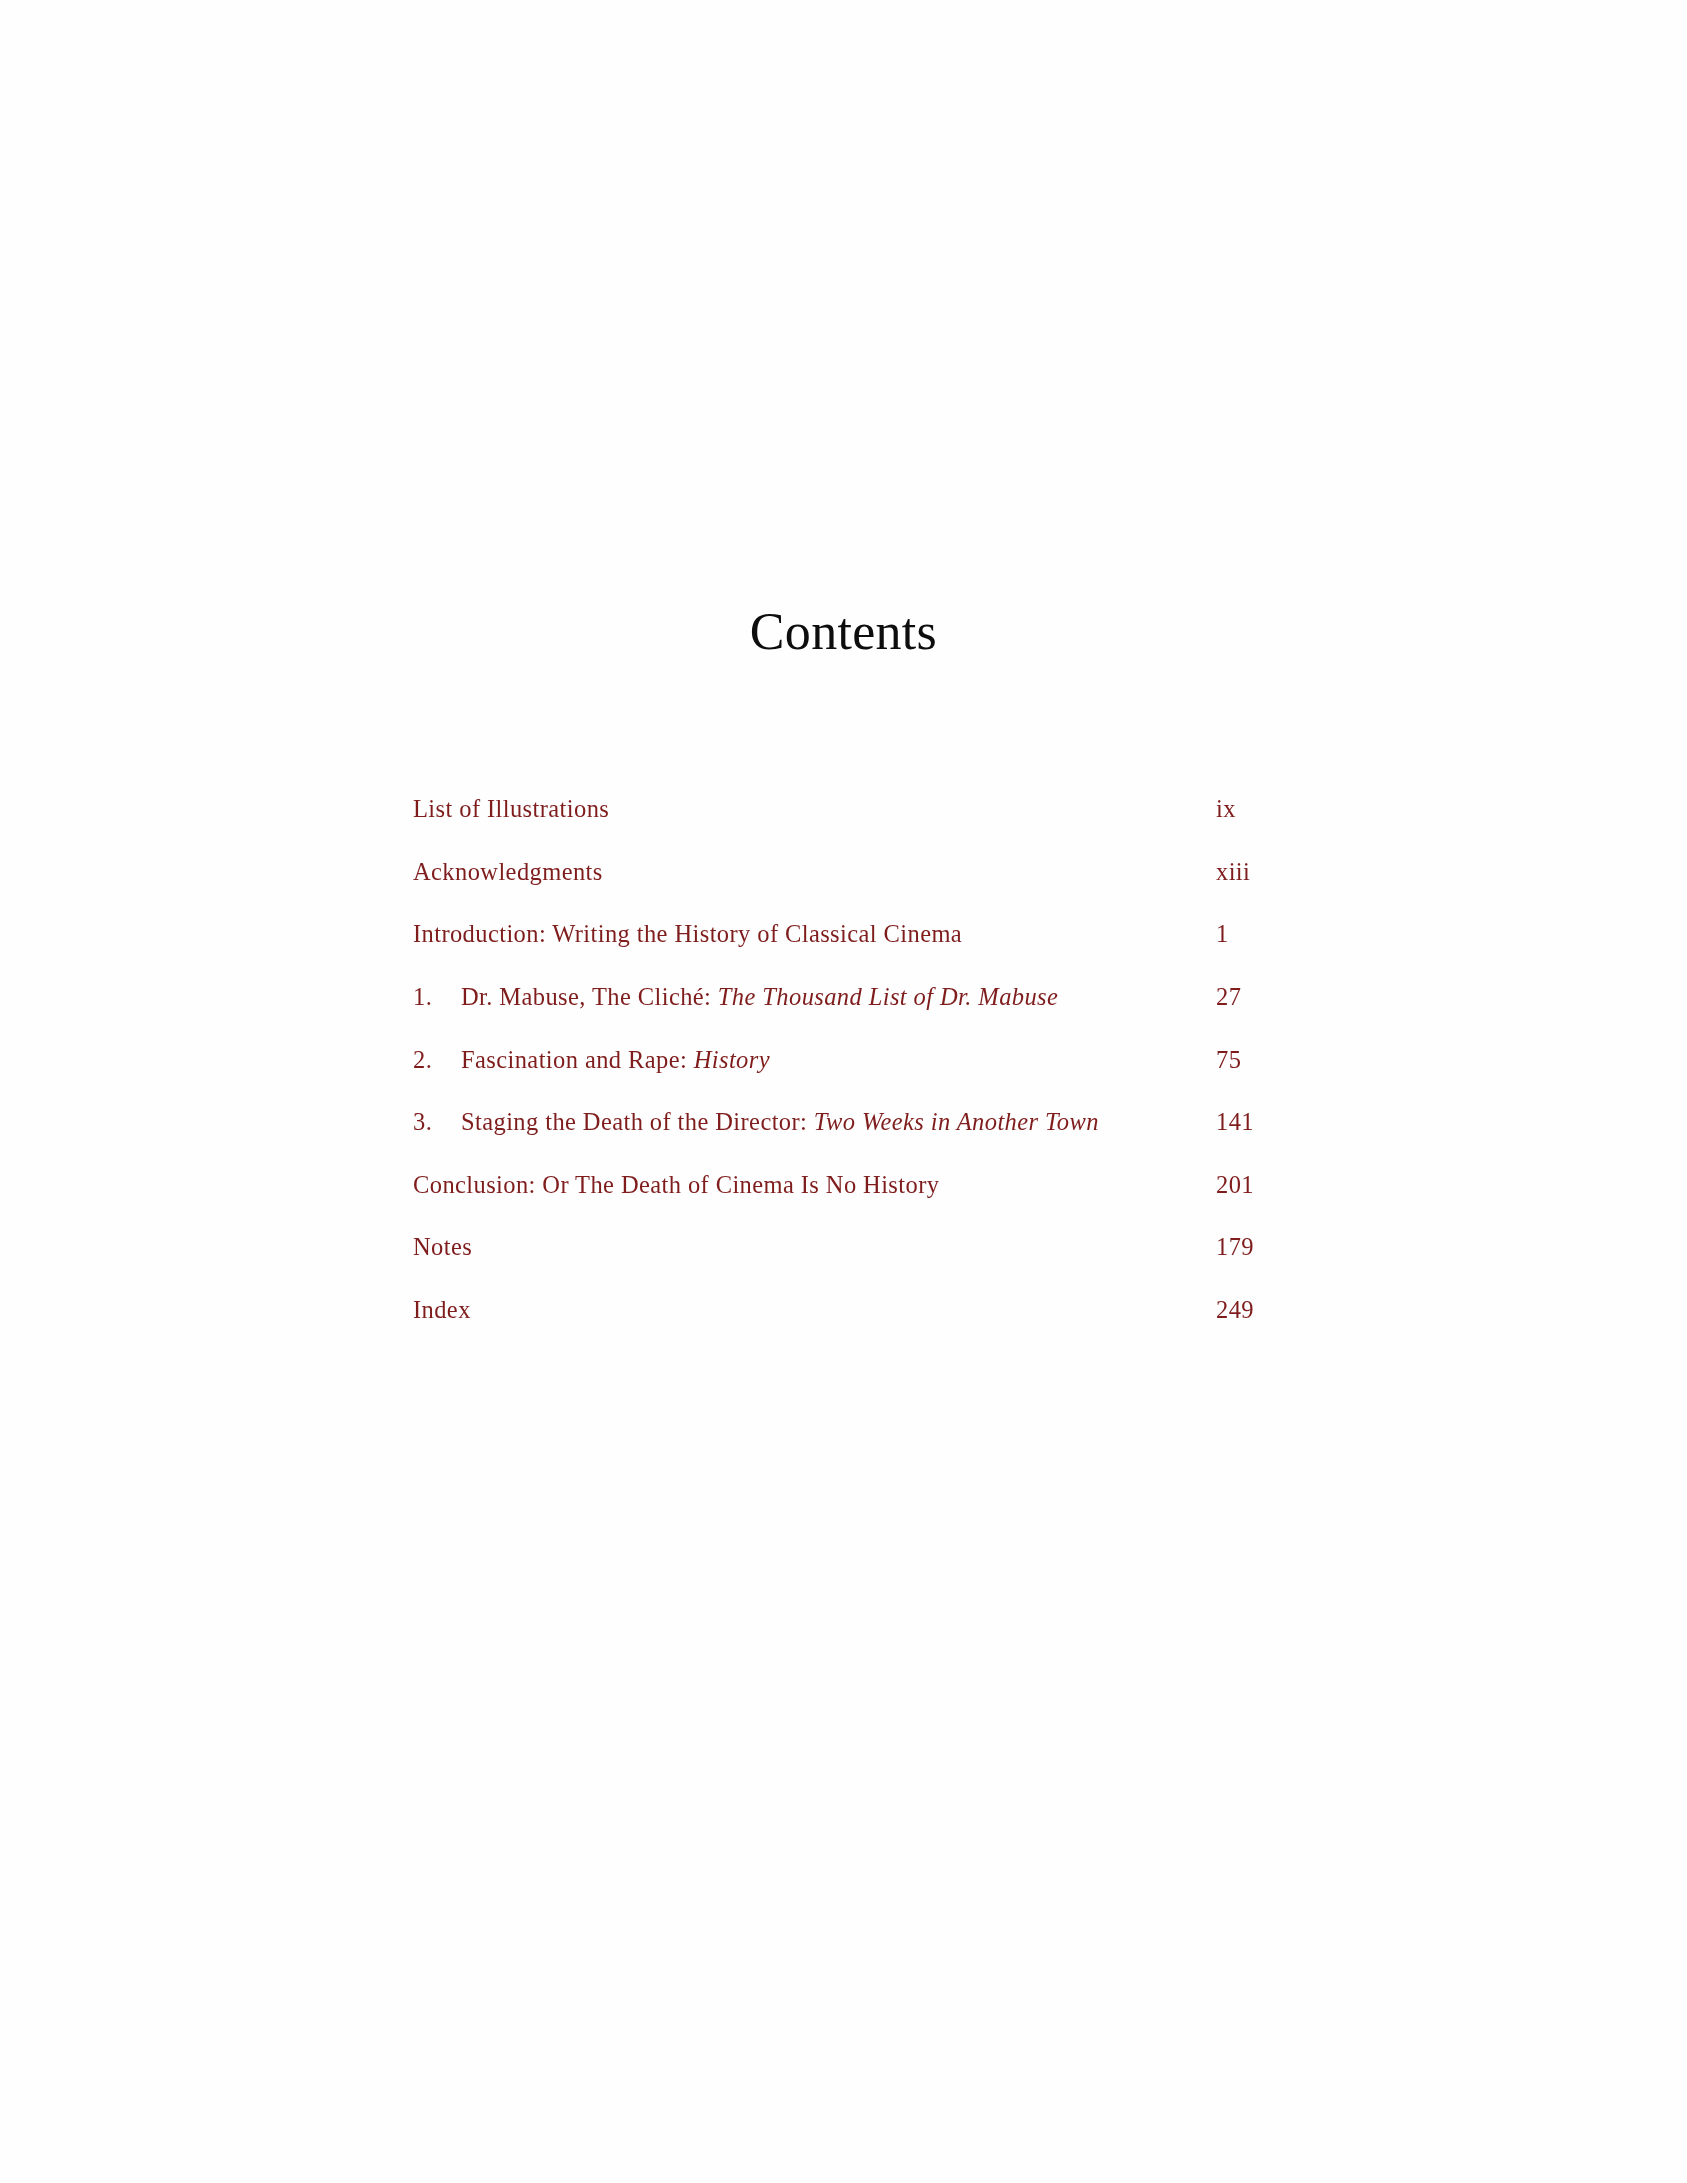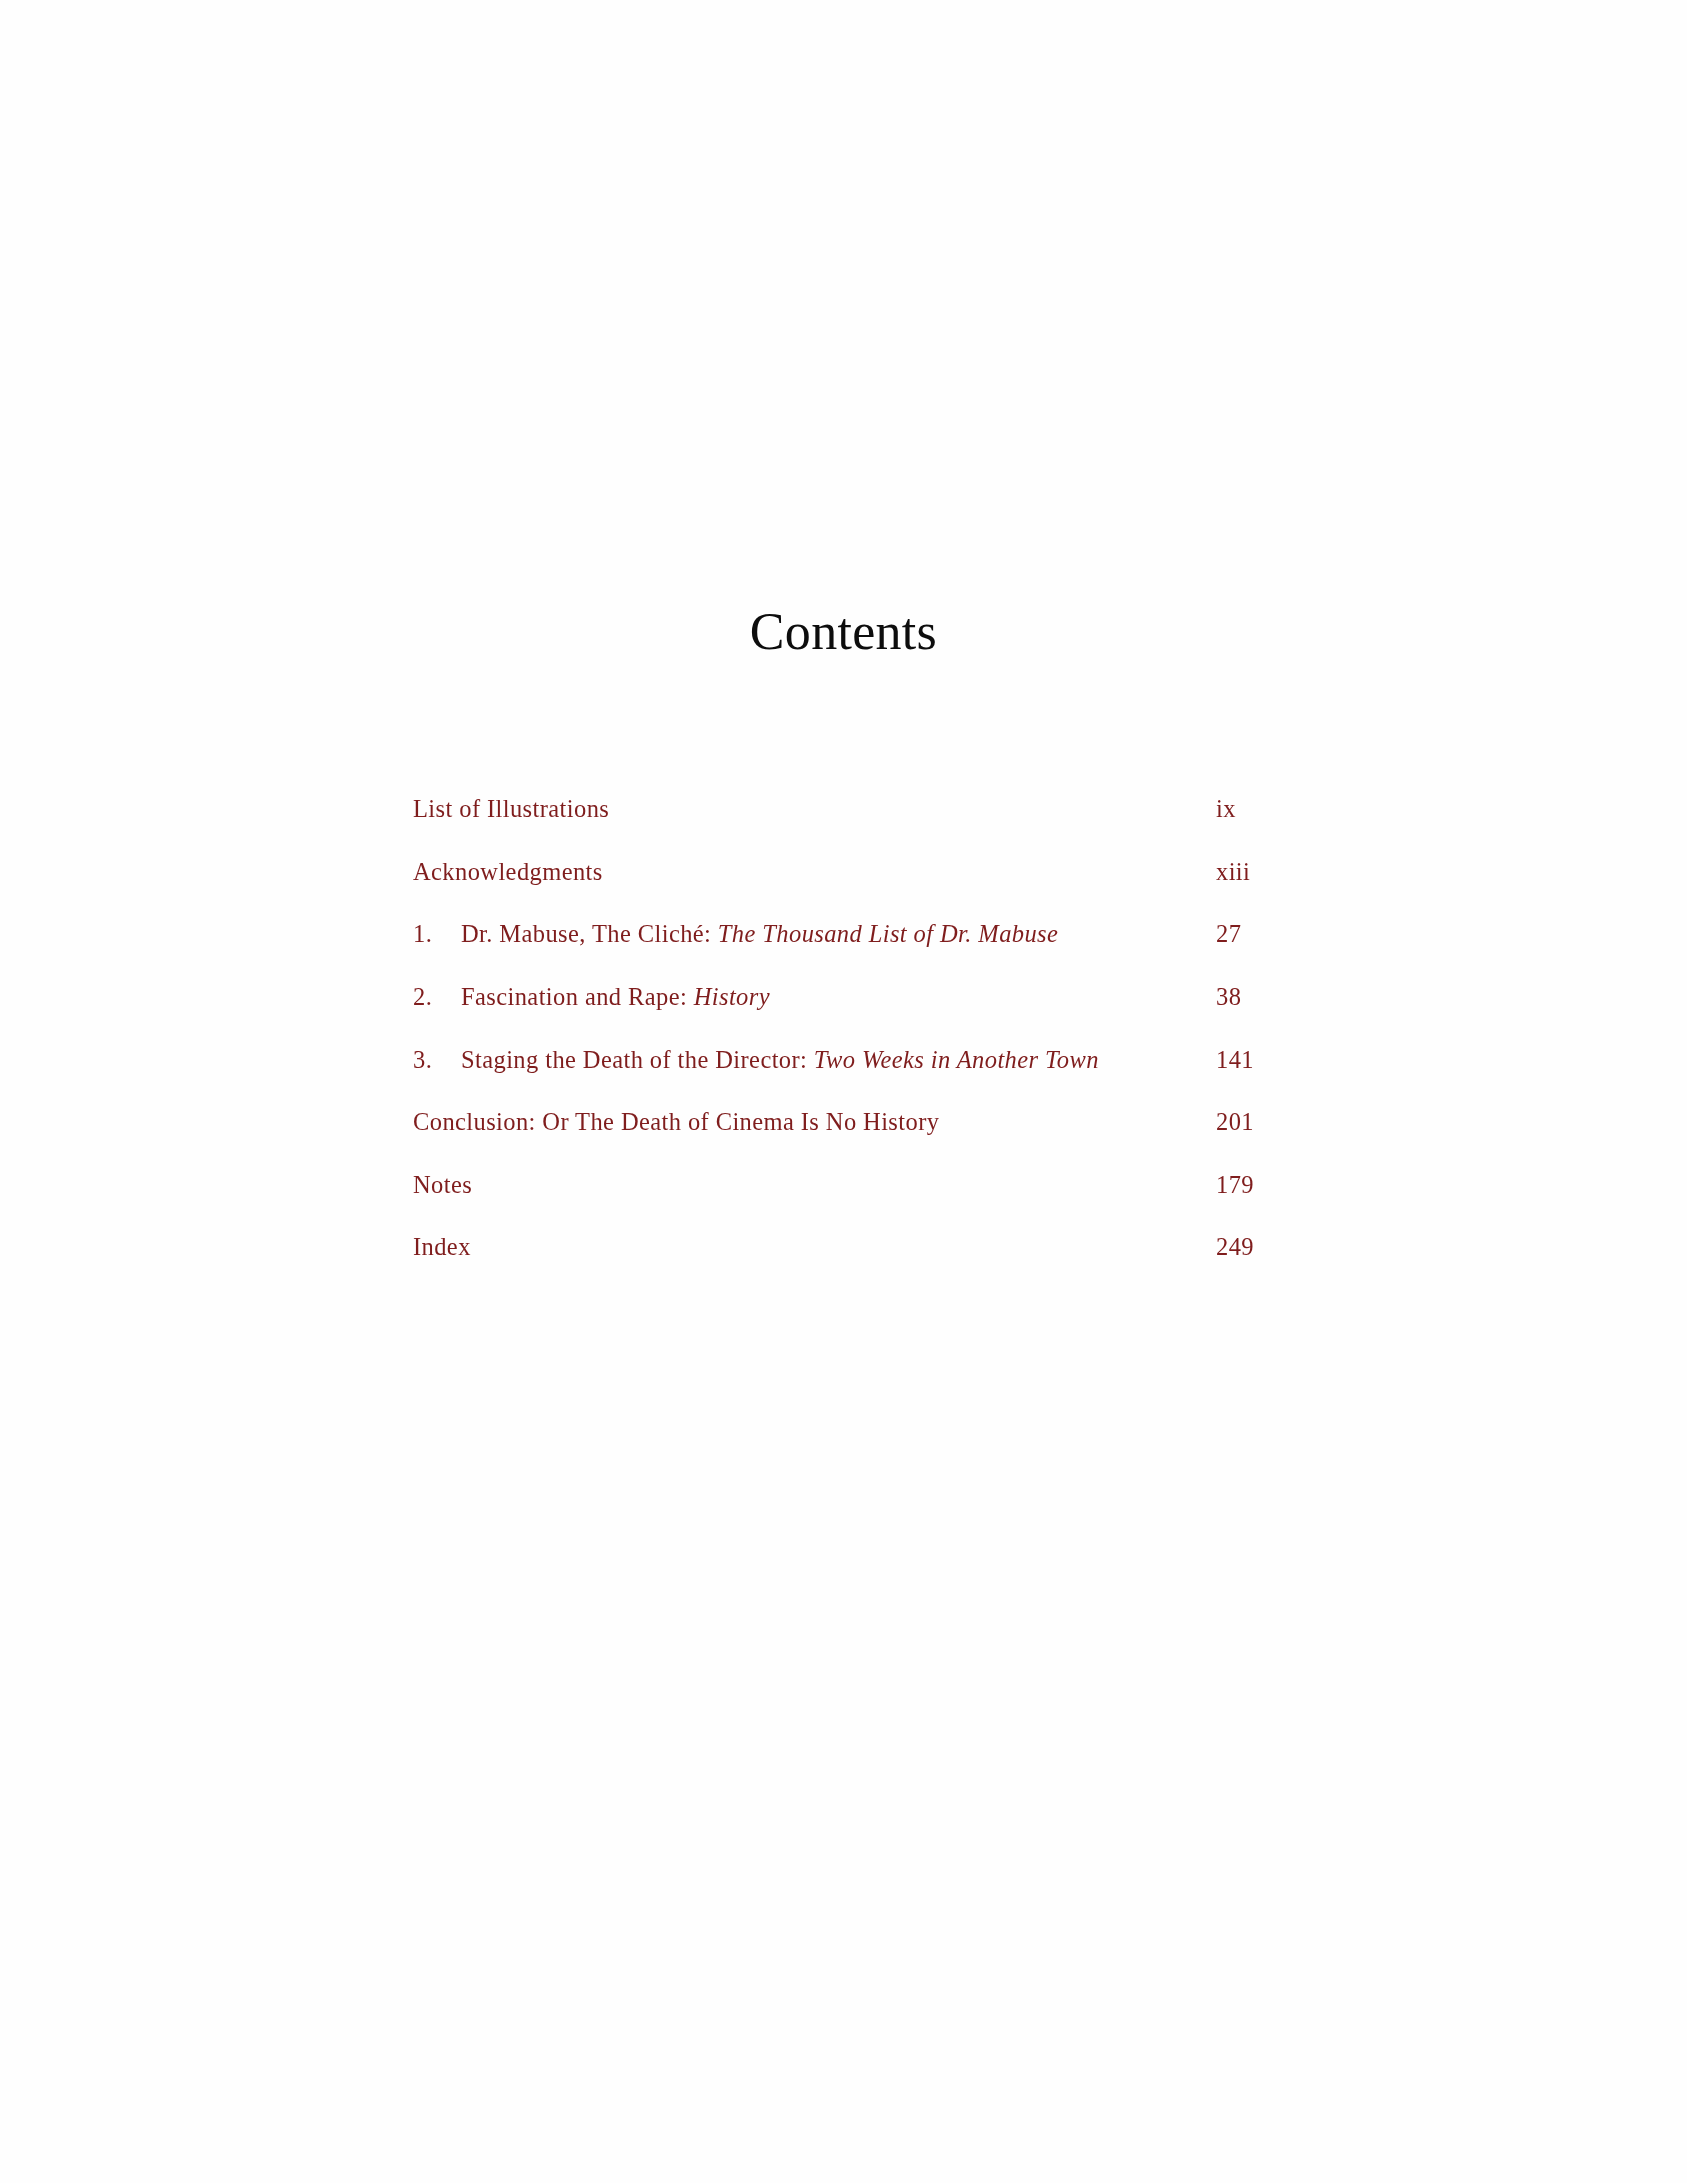--- a/index.html
+++ b/index.html
@@ -84,31 +84,36 @@
       <span class="toc-label"><span>List of Illustrations</span><span class="ital"></span></span>
       <span class="toc-page">ix</span>
     </div>
 
     <div class="toc-row indent-none">
 
       <span class="toc-label"><span>Acknowledgments</span><span class="ital"></span></span>
       <span class="toc-page">xiii</span>
     </div>
 
+    <div class="toc-row indent-none">
+
+      <span class="toc-label"><span>Introduction: Writing the History of Classical Cinema</span><span class="ital"></span></span>
+      <span class="toc-page">1</span>
+    </div>
 
     <div class="toc-row">
       <span class="toc-num">1.</span>
       <span class="toc-label"><span>Dr. Mabuse, The Cliché: </span><span class="ital">The Thousand List of Dr. Mabuse</span></span>
       <span class="toc-page">27</span>
     </div>
 
     <div class="toc-row">
       <span class="toc-num">2.</span>
       <span class="toc-label"><span>Fascination and Rape: </span><span class="ital">History</span></span>
-      <span class="toc-page">38</span>
+      <span class="toc-page">75</span>
     </div>
 
     <div class="toc-row">
       <span class="toc-num">3.</span>
       <span class="toc-label"><span>Staging the Death of the Director: </span><span class="ital">Two Weeks in Another Town</span></span>
       <span class="toc-page">141</span>
     </div>
 
     <div class="toc-row indent-none">
 

